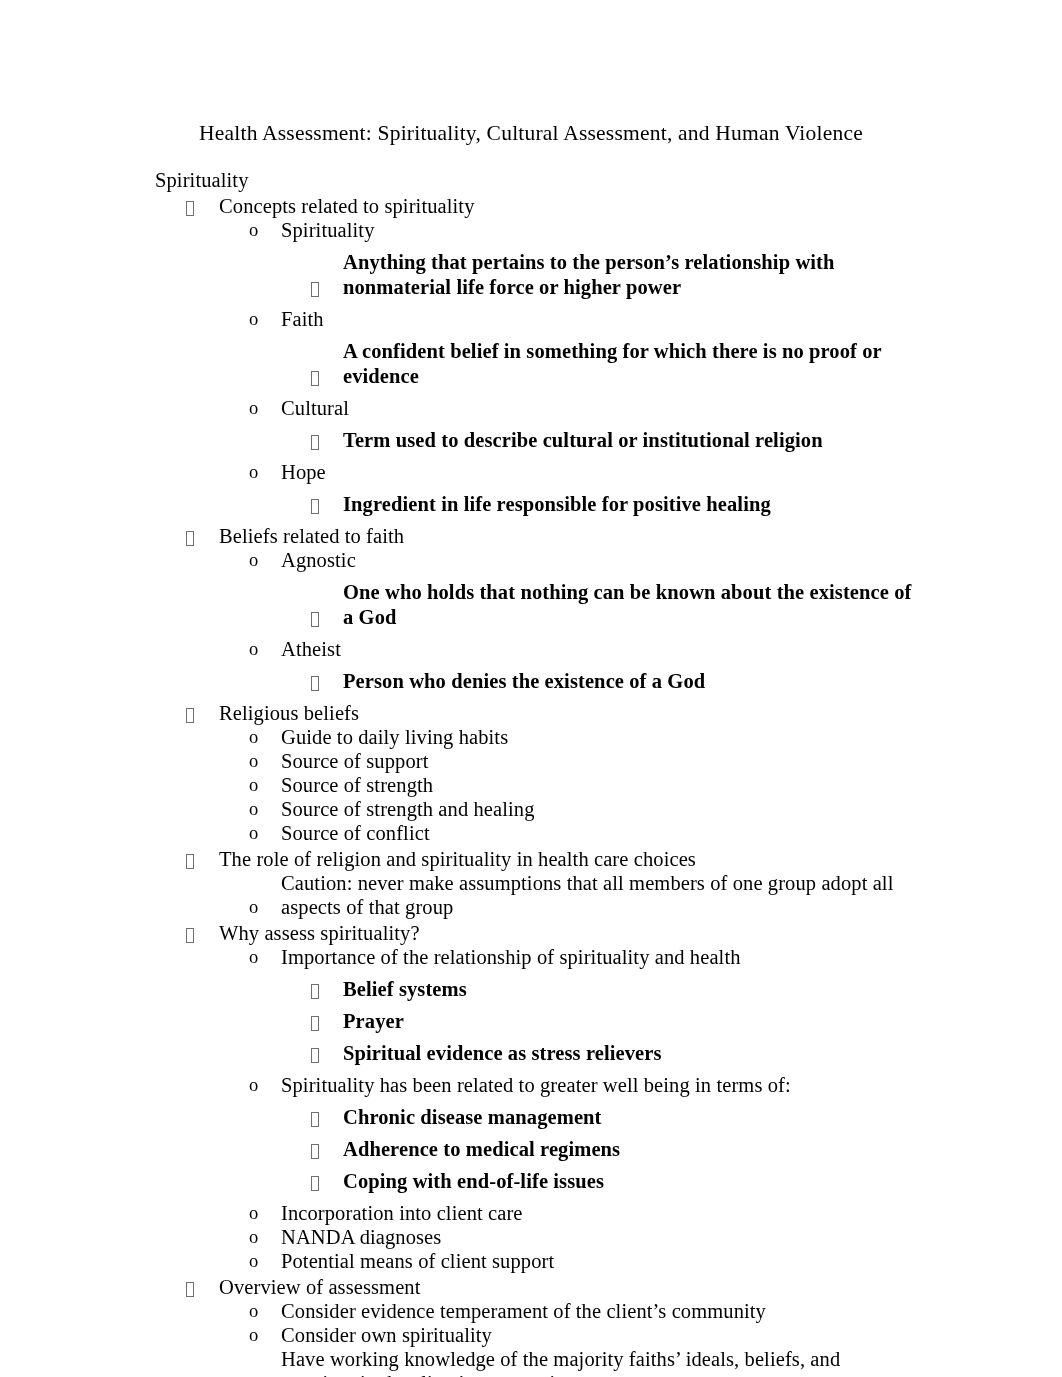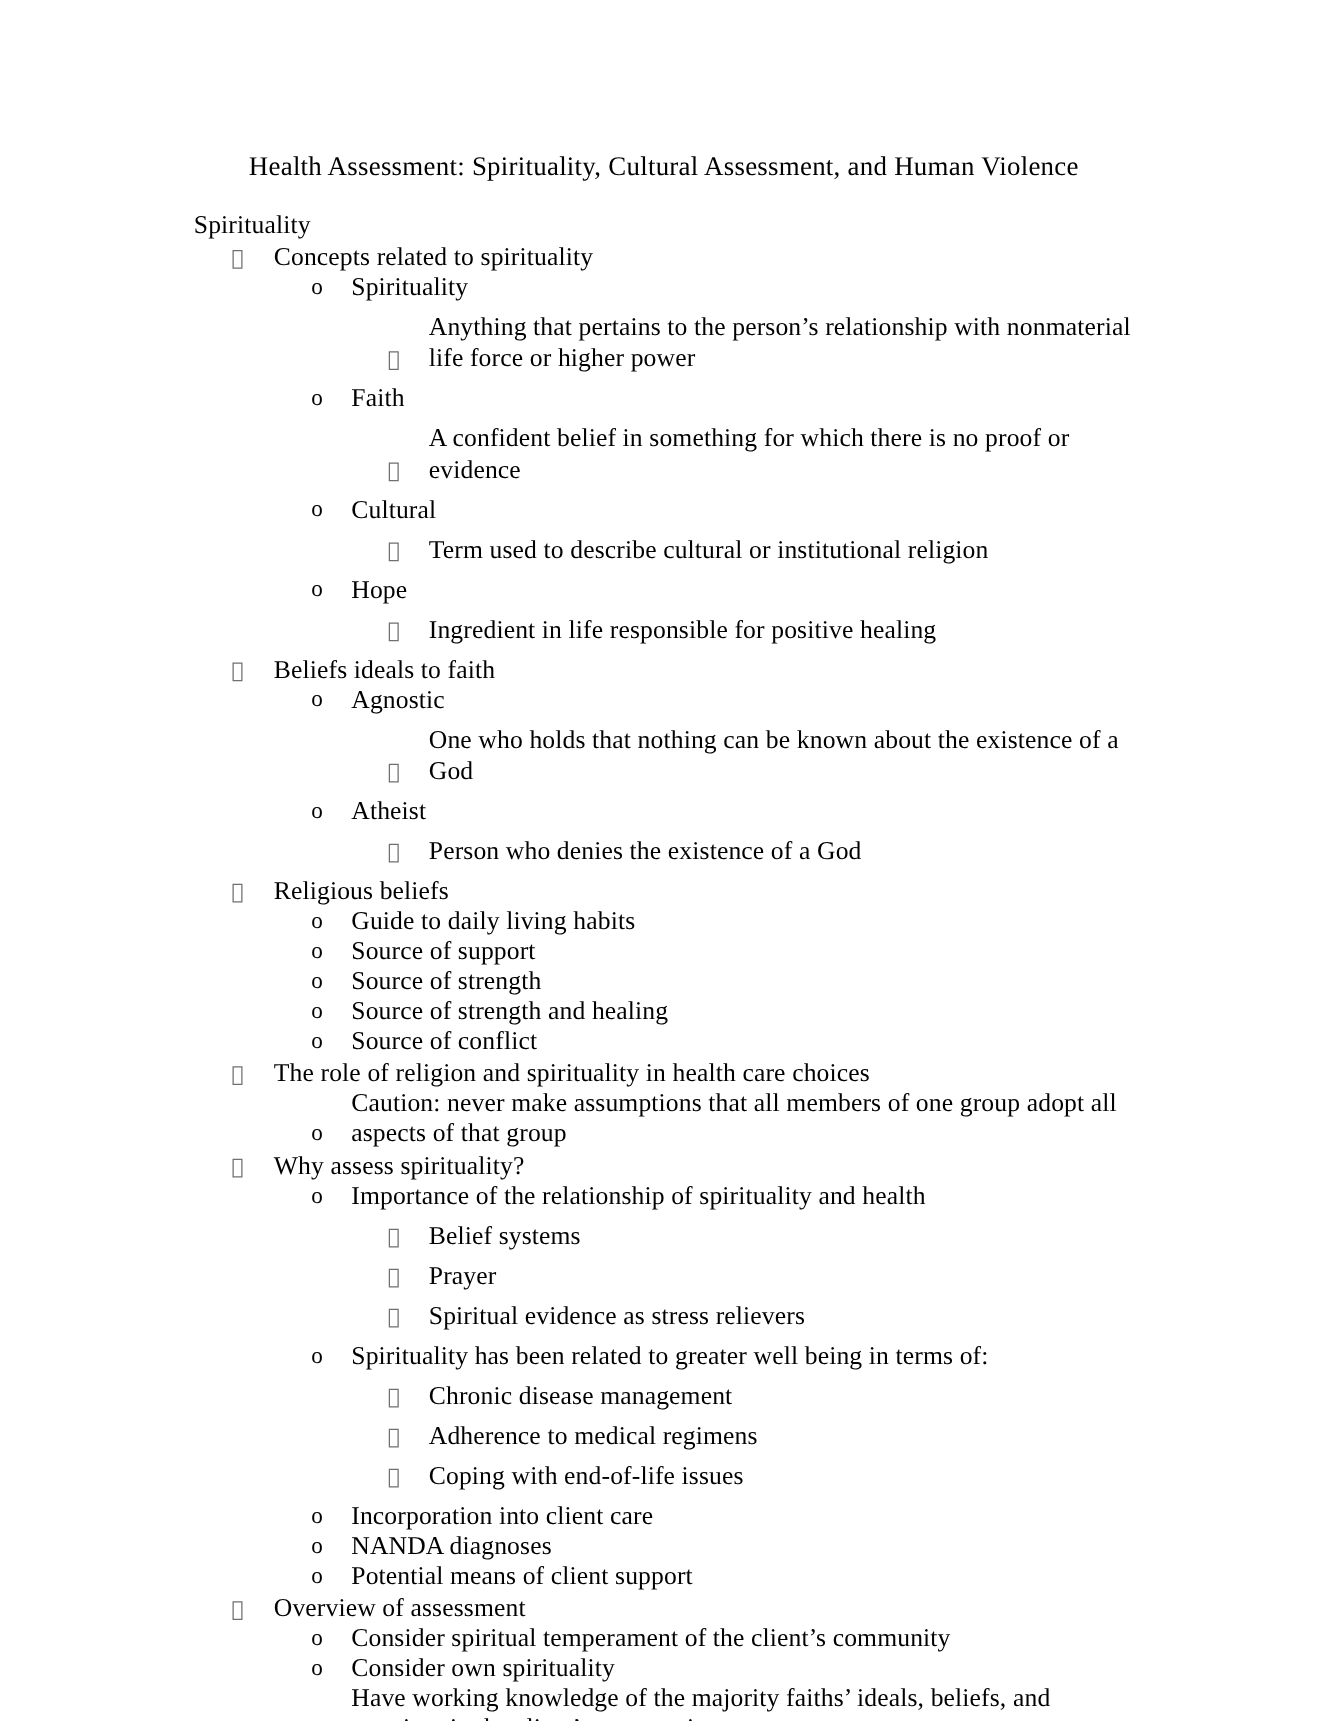--- a/index.html
+++ b/index.html
@@ -106,21 +106,21 @@
   .lvl2 .text { max-width: 628px; }
 
   
   .lvl3 {
     padding-left: 311px;
     margin-top: 8px;
     margin-bottom: 7px;
     line-height: 25px;
   }
   .lvl3 .marker { width: 32px; }
-  .lvl3 .text { max-width: 570px; }
+  .lvl3 .text { max-width: 570px; font-weight: bold; }
 
   
   .lvl3 + .lvl3 {
     margin-top: 1px;
   }
 </style>
 </head>
 <body>
 
 <div class="page">
@@ -165,21 +165,21 @@
         <div class="line lvl2">
           <span class="marker">o</span>
           <span class="text">Hope</span>
         </div>
         <div class="line lvl3">
           <span class="marker"><span class="tofu"></span></span>
           <span class="text">Ingredient in life responsible for positive healing</span>
         </div>
         <div class="line lvl1">
           <span class="marker"><span class="tofu"></span></span>
-          <span class="text">Beliefs ideals to faith</span>
+          <span class="text">Beliefs related to faith</span>
         </div>
         <div class="line lvl2">
           <span class="marker">o</span>
           <span class="text">Agnostic</span>
         </div>
         <div class="line lvl3">
           <span class="marker"><span class="tofu"></span></span>
           <span class="text">One who holds that nothing can be known about the existence of a God</span>
         </div>
         <div class="line lvl2">
@@ -269,21 +269,21 @@
         <div class="line lvl2">
           <span class="marker">o</span>
           <span class="text">Potential means of client support</span>
         </div>
         <div class="line lvl1">
           <span class="marker"><span class="tofu"></span></span>
           <span class="text">Overview of assessment</span>
         </div>
         <div class="line lvl2">
           <span class="marker">o</span>
-          <span class="text">Consider spiritual temperament of the client’s community</span>
+          <span class="text">Consider evidence temperament of the client’s community</span>
         </div>
         <div class="line lvl2">
           <span class="marker">o</span>
           <span class="text">Consider own spirituality</span>
         </div>
         <div class="line lvl2">
           <span class="marker">o</span>
           <span class="text">Have working knowledge of the majority faiths’ ideals, beliefs, and practices in the client’s community</span>
         </div>
       </div>

